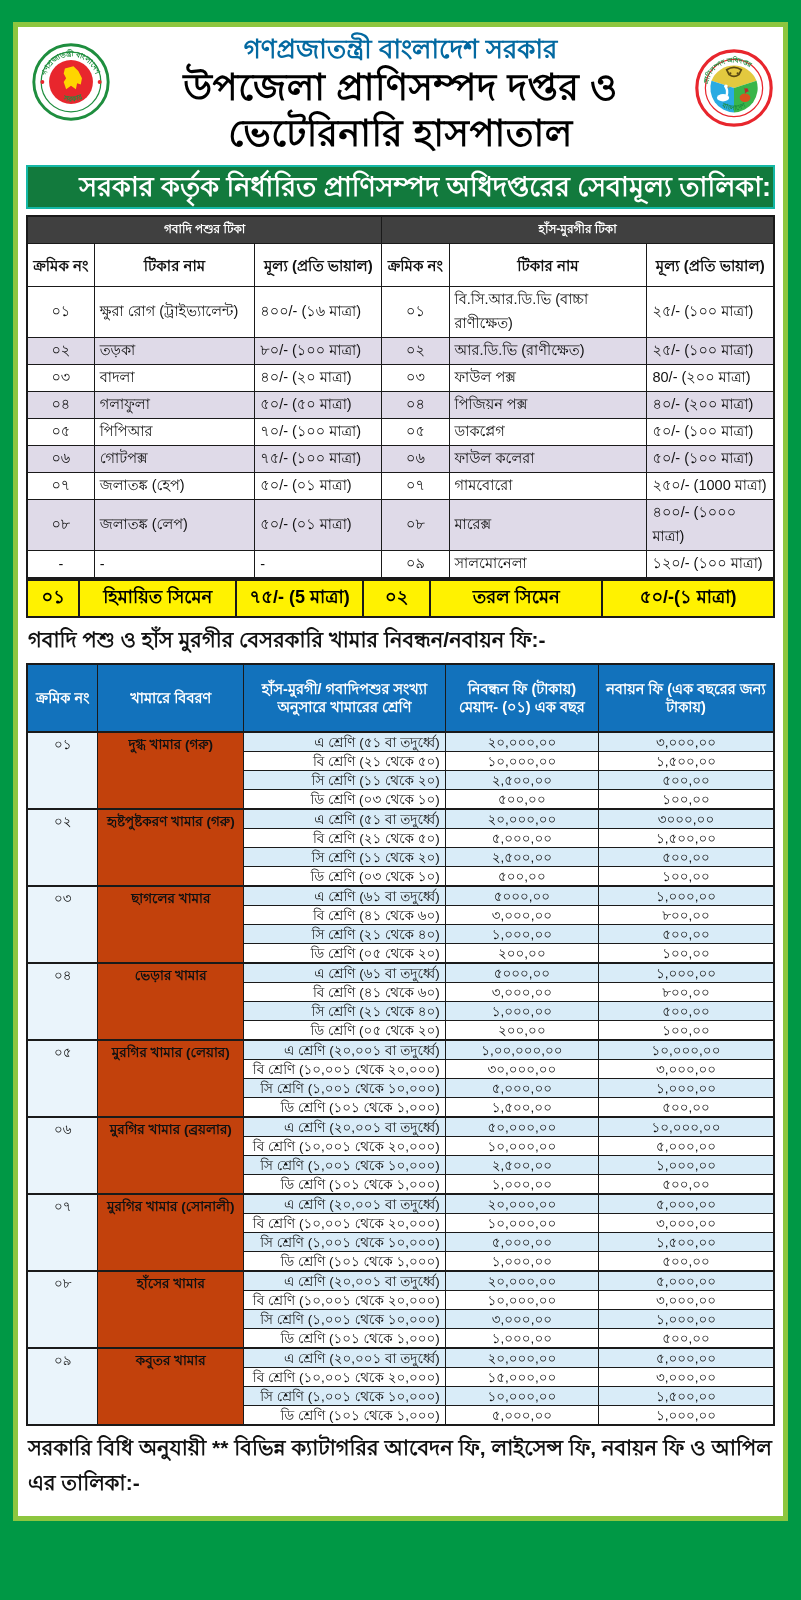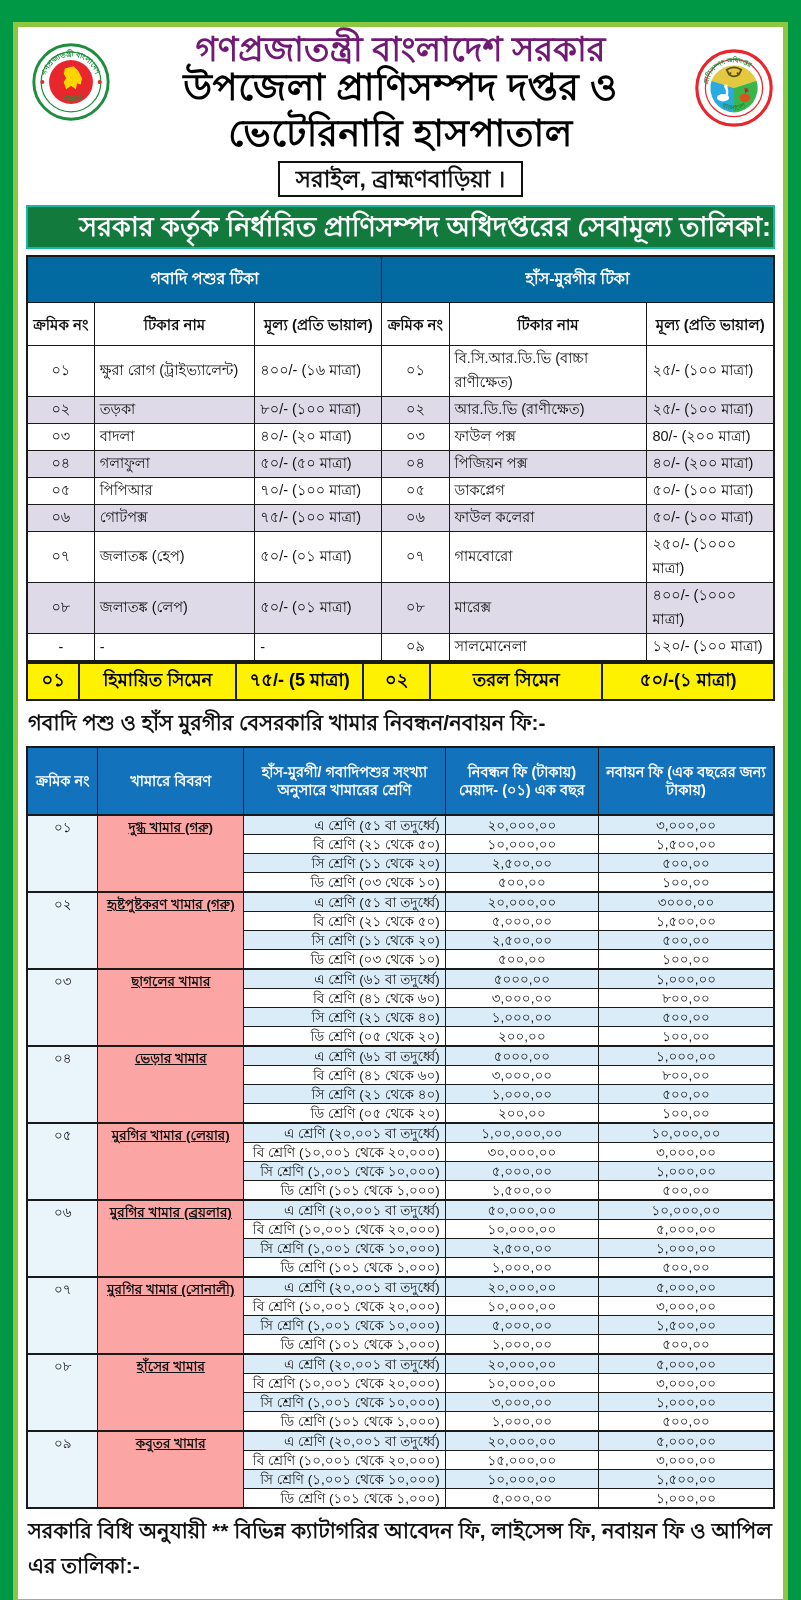--- a/index.html
+++ b/index.html
@@ -14,49 +14,49 @@
     margin:22px 13px 0 13px;
     border:5px solid #8DC63F;
     background:#ffffff;
     padding:4px 8px 10px 8px;
   }
   
   .header{ position:relative; text-align:center; padding:2px 70px 0 70px; }
   .seal{ position:absolute; top:12px; width:78px; height:78px; display:block; }
   .seal.left{ left:6px; }
   .seal.right{ right:2px; top:18px; }
-  .govt-line{ color:#701a75; font-size:34px; font-weight:bold; line-height:32px; }
+  .govt-line{ color:#0369a1; font-size:26px; font-weight:bold; line-height:32px; }
   .org-title{ color:#000000; font-size:37px; font-weight:bold; line-height:46px; letter-spacing:.5px; }
   .location-box{ display:inline-block; margin-top:4px; border:2px solid #111; padding:1px 16px; font-size:23px; font-weight:bold; color:#111; line-height:30px; }
   .banner{
     margin:8px 0 6px 0;
     background:#127A3D; border:2px solid #14b8a6;
     color:#fff; font-size:27px; font-weight:bold;
     text-align:right; padding:4px 2px; line-height:32px;
   }
   
   table{ width:100%; border-collapse:collapse; table-layout:fixed; }
   td,th{ border:1px solid #1a1a1a; overflow:hidden; }
   
   table.vaccine{ border:2px solid #1a1a1a; }
-  table.vaccine th.grp{ background:#0369a1; color:#fff; font-size:16px; font-weight:bold; padding:9px; height:22px; }
+  table.vaccine th.grp{ background:#404040; color:#fff; font-size:12px; font-weight:bold; padding:2px; height:22px; }
   table.vaccine th.col{ background:#fff; color:#111; font-size:15px; font-weight:bold; padding:2px; height:38px; line-height:17px; }
   table.vaccine td{ font-size:14.5px; color:#111; padding:1px 5px; height:20px; }
   table.vaccine td:nth-child(1), table.vaccine td:nth-child(4){ text-align:center; }
   table.vaccine tbody tr:nth-child(even){ background:#DFDAE8; }
   
   .sec-title{ font-size:21px; font-weight:bold; color:#111; margin:6px 0 4px 2px; }
   table.aifee{ border:2px solid #1a1a1a; }
   table.aifee td{ background:#FFF200; font-size:18px; font-weight:bold; text-align:center; padding:2px 4px; height:30px; border:2px solid #1a1a1a; }
   
   table.farm{ border:2px solid #1a1a1a; }
   table.farm th{ background:#1272BC; color:#fff; font-size:14.5px; font-weight:bold; padding:3px 4px; height:60px; line-height:18px; }
   table.farm td{ font-size:13.5px; color:#111; padding:0 5px; height:18px; line-height:17px; }
   table.farm td.serial{ text-align:center; vertical-align:top; padding-top:3px; background:#EAF4FB; }
-  table.farm td.fname{ text-align:center; vertical-align:top; padding-top:3px; font-weight:bold; background:#fca5a5;text-decoration:underline; }
+  table.farm td.fname{ text-align:center; vertical-align:top; padding-top:3px; font-weight:bold; background:#c2410c; }
   table.farm td.cls{ text-align:right; }
   table.farm td.fee{ text-align:center; }
   table.farm tr.alt td.cls, table.farm tr.alt td.fee{ background:#D9ECF8; }
   table.farm tr.group-start td{ border-top:2px solid #1a1a1a; }
 </style>
 </head>
 <body>
 
 <div class="frame">
 
@@ -72,21 +72,20 @@
         <defs>
           <path id="sealTop" d="M 11 32 A 21 21 0 0 1 53 32"></path>
           <path id="sealBot" d="M 14 36 A 19.5 19.5 0 0 0 50 36"></path>
         </defs>
         <text font-size="6" fill="#1E8E3E" font-weight="bold"><textPath href="#sealTop" startOffset="8%">গণপ্রজাতন্ত্রী বাংলাদেশ</textPath></text>
         <text font-size="6" fill="#1E8E3E" font-weight="bold"><textPath href="#sealBot" startOffset="36%">সরকার</textPath></text>
       </svg>
     </span>
     <div class="govt-line">গণপ্রজাতন্ত্রী বাংলাদেশ সরকার</div>
     <div class="org-title">উপজেলা প্রাণিসম্পদ দপ্তর ও ভেটেরিনারি হাসপাতাল</div>
-    <div><span class="location-box">সরাইল, ব্রাহ্মণবাড়িয়া ।</span></div>
     <span class="seal right">
       <svg viewBox="0 0 64 64" width="78" height="78">
         <circle cx="32" cy="32" r="30.5" fill="#ffffff" stroke="#E8262D" stroke-width="2.6"></circle>
         <circle cx="32" cy="32" r="23.5" fill="#ffffff" stroke="#E8262D" stroke-width="1"></circle>
         <path d="M32 32 L13.5 26 A20 20 0 0 1 50.5 26 Z" fill="#E3C93F"></path>
         <path d="M32 32 L13.5 26 A20 20 0 0 0 32 52 Z" fill="#29ABE2"></path>
         <path d="M32 32 L32 52 A20 20 0 0 0 50.5 26 Z" fill="#39B54A"></path>
         <path d="M26 17 q6 -4 12 0 l-2 4 q-4 3 -8 0 z" fill="none" stroke="#5B4A12" stroke-width="1.4"></path>
         <circle cx="29" cy="20" r="0.9" fill="#5B4A12"></circle>
           <circle cx="35" cy="20" r="0.9" fill="#5B4A12"></circle>
@@ -179,21 +178,21 @@
           <td>০৬</td>
           <td>ফাউল কলেরা</td>
           <td>৫০/- (১০০ মাত্রা)</td>
         </tr>
         <tr>
           <td>০৭</td>
           <td>জলাতঙ্ক (হেপ)</td>
           <td>৫০/- (০১ মাত্রা)</td>
           <td>০৭</td>
           <td>গামবোরো</td>
-          <td>২৫০/- (১০০০ মাত্রা)</td>
+          <td>২৫০/- (1000 মাত্রা)</td>
         </tr>
         <tr>
           <td>০৮</td>
           <td>জলাতঙ্ক (লেপ)</td>
           <td>৫০/- (০১ মাত্রা)</td>
           <td>০৮</td>
           <td>মারেক্স</td>
           <td>৪০০/- (১০০০ মাত্রা)</td>
         </tr>
         <tr>

